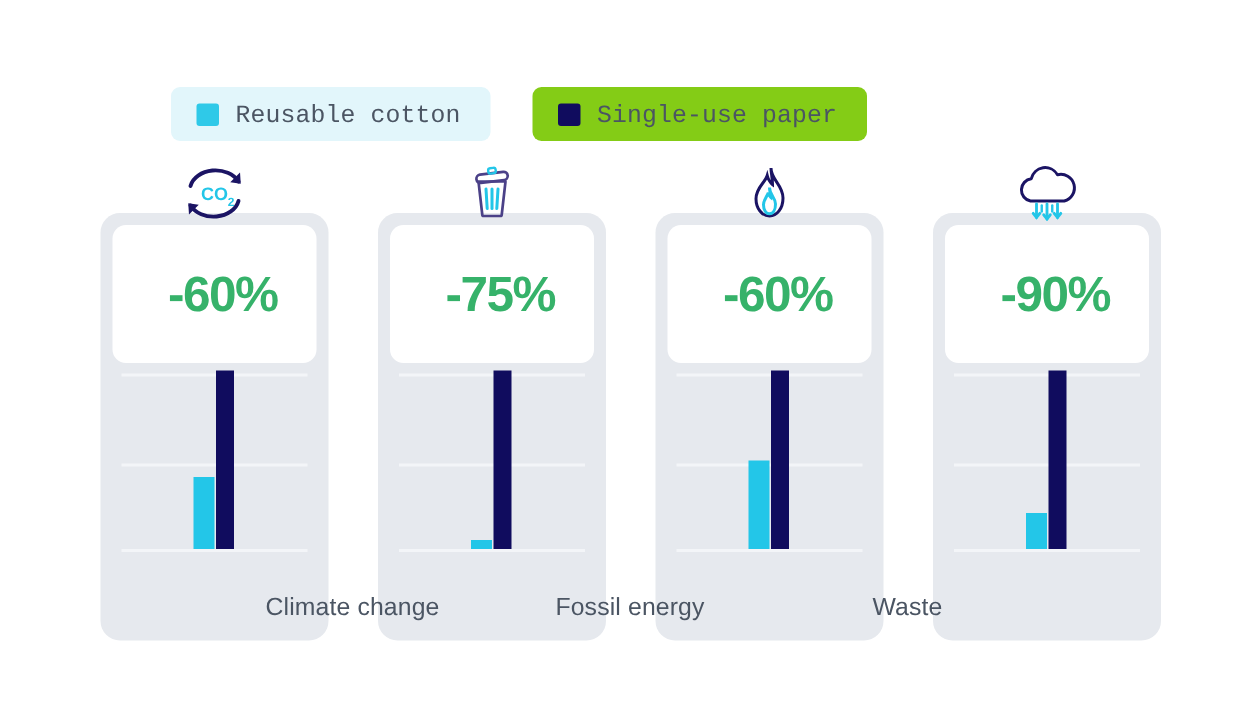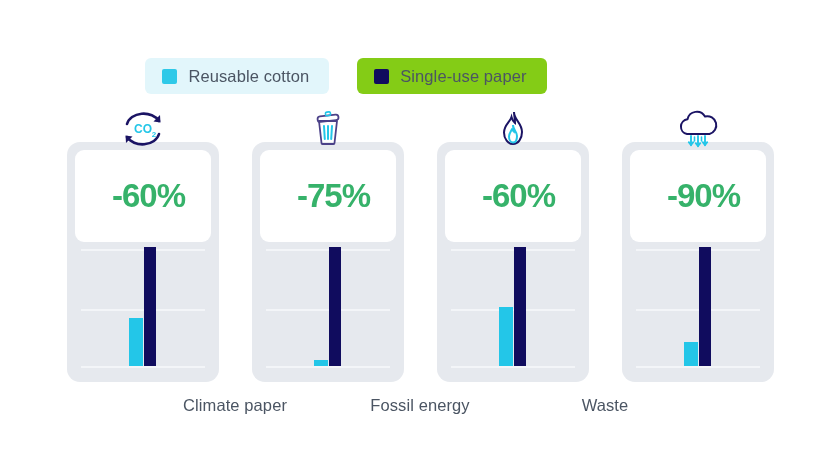--- a/index.html
+++ b/index.html
@@ -17,20 +17,21 @@
 
   
   .legend {
     position: absolute;
     top: 58px;
     left: 0;
     width: 692px;
     display: flex;
     justify-content: center;
     gap: 28px;
+    font-family: Liberation Mono, monospace;
   }
   .legend-pill {
     display: flex;
     align-items: center;
     gap: 11px;
     padding: 9px 20px 9px 17px;
     border-radius: 6px;
     height: 18px;
   }
   .legend-pill.cotton { background: #e2f6fb; }
@@ -59,21 +60,21 @@
     display: flex;
     justify-content: center;
     gap: 33px;
   }
   .card-wrap {
     width: 152px;
     position: relative;
   }
   .card {
     position: relative;
-    height: 240px;
+    height: 285px;
     background: #e6e9ee;
     border-radius: 13px;
     padding: 8px;
     box-sizing: border-box;
   }
 
   
   .icon-holder {
     position: absolute;
     top: -34px;
@@ -279,16 +280,16 @@
           <div class="bar cotton" style="height:23.8px"></div>
           <div class="bar paper" style="height:119px"></div>
         </div>
       </div>
     </div>
   </div>
 
 </div>
 
 <div class="labels">
-  <div class="cat-label">Climate paper</div>
+  <div class="cat-label">Climate change</div>
   <div class="cat-label">Fossil energy</div>
   <div class="cat-label">Waste</div>
 </div>
 
 </body></html>

